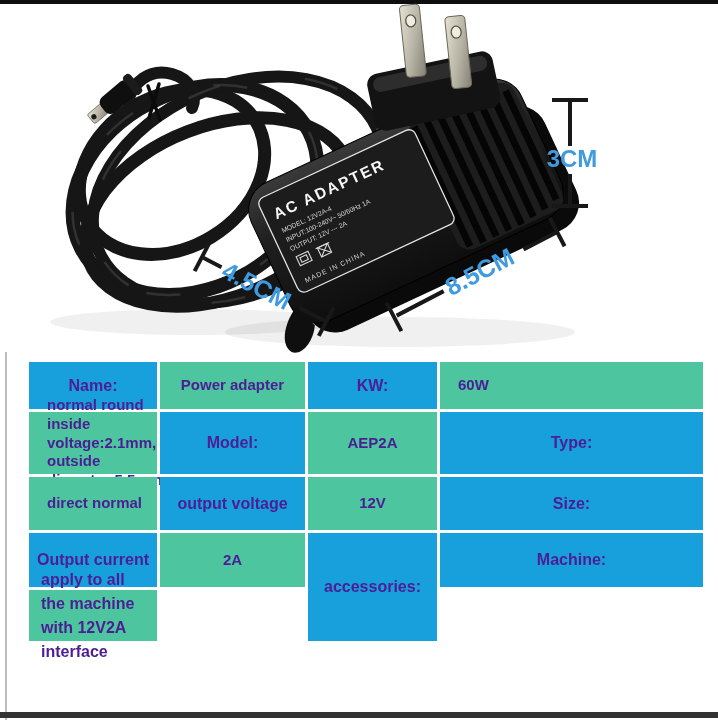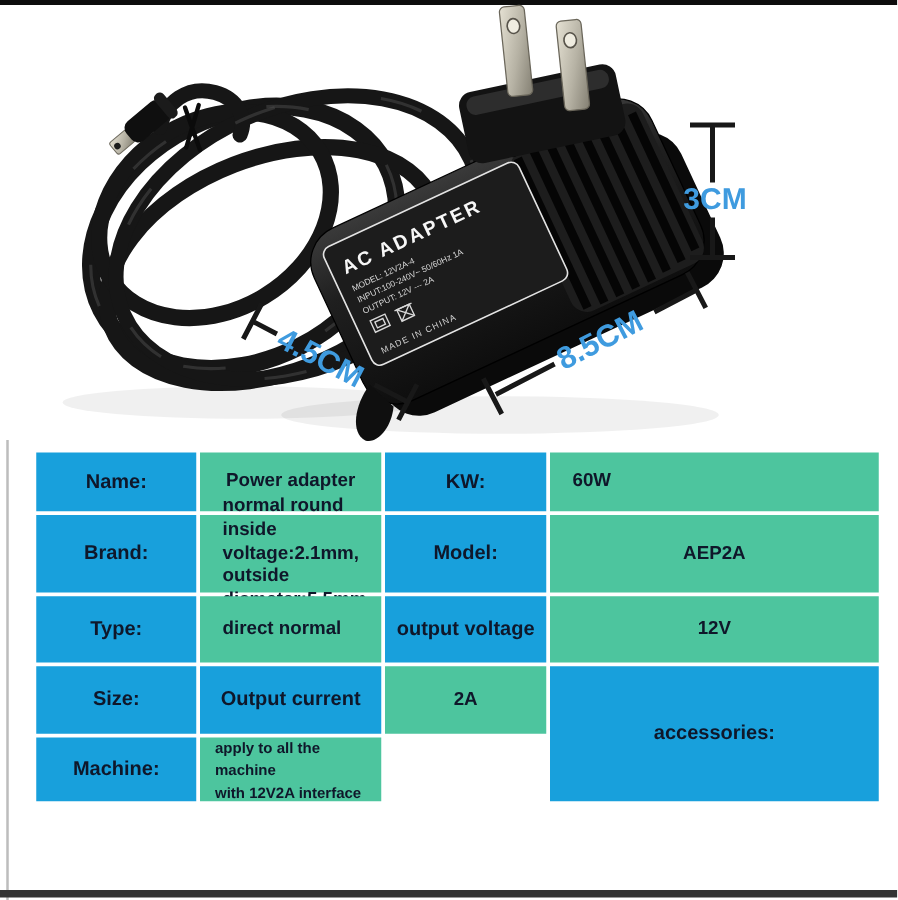--- a/index.html
+++ b/index.html
@@ -12,27 +12,27 @@
   .wire{fill:none;stroke:#161616;stroke-linecap:round;}
   .w14{stroke-width:14px;} .w13{stroke-width:13px;} .w12{stroke-width:12px;}
   .wire-hi{fill:none;stroke:#484848;stroke-width:2.5px;opacity:.55;stroke-dasharray:34 86;}
   .dimline{stroke:#181818;stroke-width:4px;fill:none;}
   .dimtext{fill:#3f9bdf;font-weight:bold;}
   .spec-table{position:absolute;left:29px;top:362px;display:grid;
       grid-template-columns:128px 145px 129px 263px;
       grid-template-rows:47px 62px 53px 54px 51px 60px;
       gap:3px;background:#ffffff;}
   .cell{display:flex;align-items:center;justify-content:center;text-align:center;
-        color:#0f172a;font-weight:bold;line-height:1.25;}
+        color:#4c1d95;font-weight:bold;line-height:1.25;}
   .lbl{background:#18a0dc;font-size:16px;}
   .val{background:#4dc59e;font-size:15px;}
   .la{justify-content:flex-start;text-align:left;padding-left:18px;padding-right:8px;}
   .preline{white-space:pre-line;}
   .acc{font-size:16px;line-height:2.05;}
-  .machine-val{font-size:12px;line-height:1.5;padding-left:12px;padding-right:6px;
+  .machine-val{font-size:16px;line-height:1.5;padding-left:12px;padding-right:6px;
         justify-content:flex-start;text-align:left;}
   svg text{font-family:"Liberation Sans",sans-serif;}
 </style>
 </head>
 <body>
 
 <div class="stage">
 
   <div class="top-strip"></div>
 
@@ -145,21 +145,20 @@
     </g>
   </svg>
 
   <div class="spec-table">
 
     <div class="cell lbl">Name:</div>
     <div class="cell val">Power adapter</div>
     <div class="cell lbl">KW:</div>
     <div class="cell val la">60W</div>
 
-    <div class="cell lbl">Brand:</div>
     <div class="cell val la preline">normal round
 inside voltage:2.1mm,
 outside diameter:5.5mm</div>
 
     <div class="cell lbl">Model:</div>
     <div class="cell val">AEP2A</div>
     <div class="cell lbl">Type:</div>
     <div class="cell val la">direct normal</div>
 
     <div class="cell lbl">output voltage</div>

